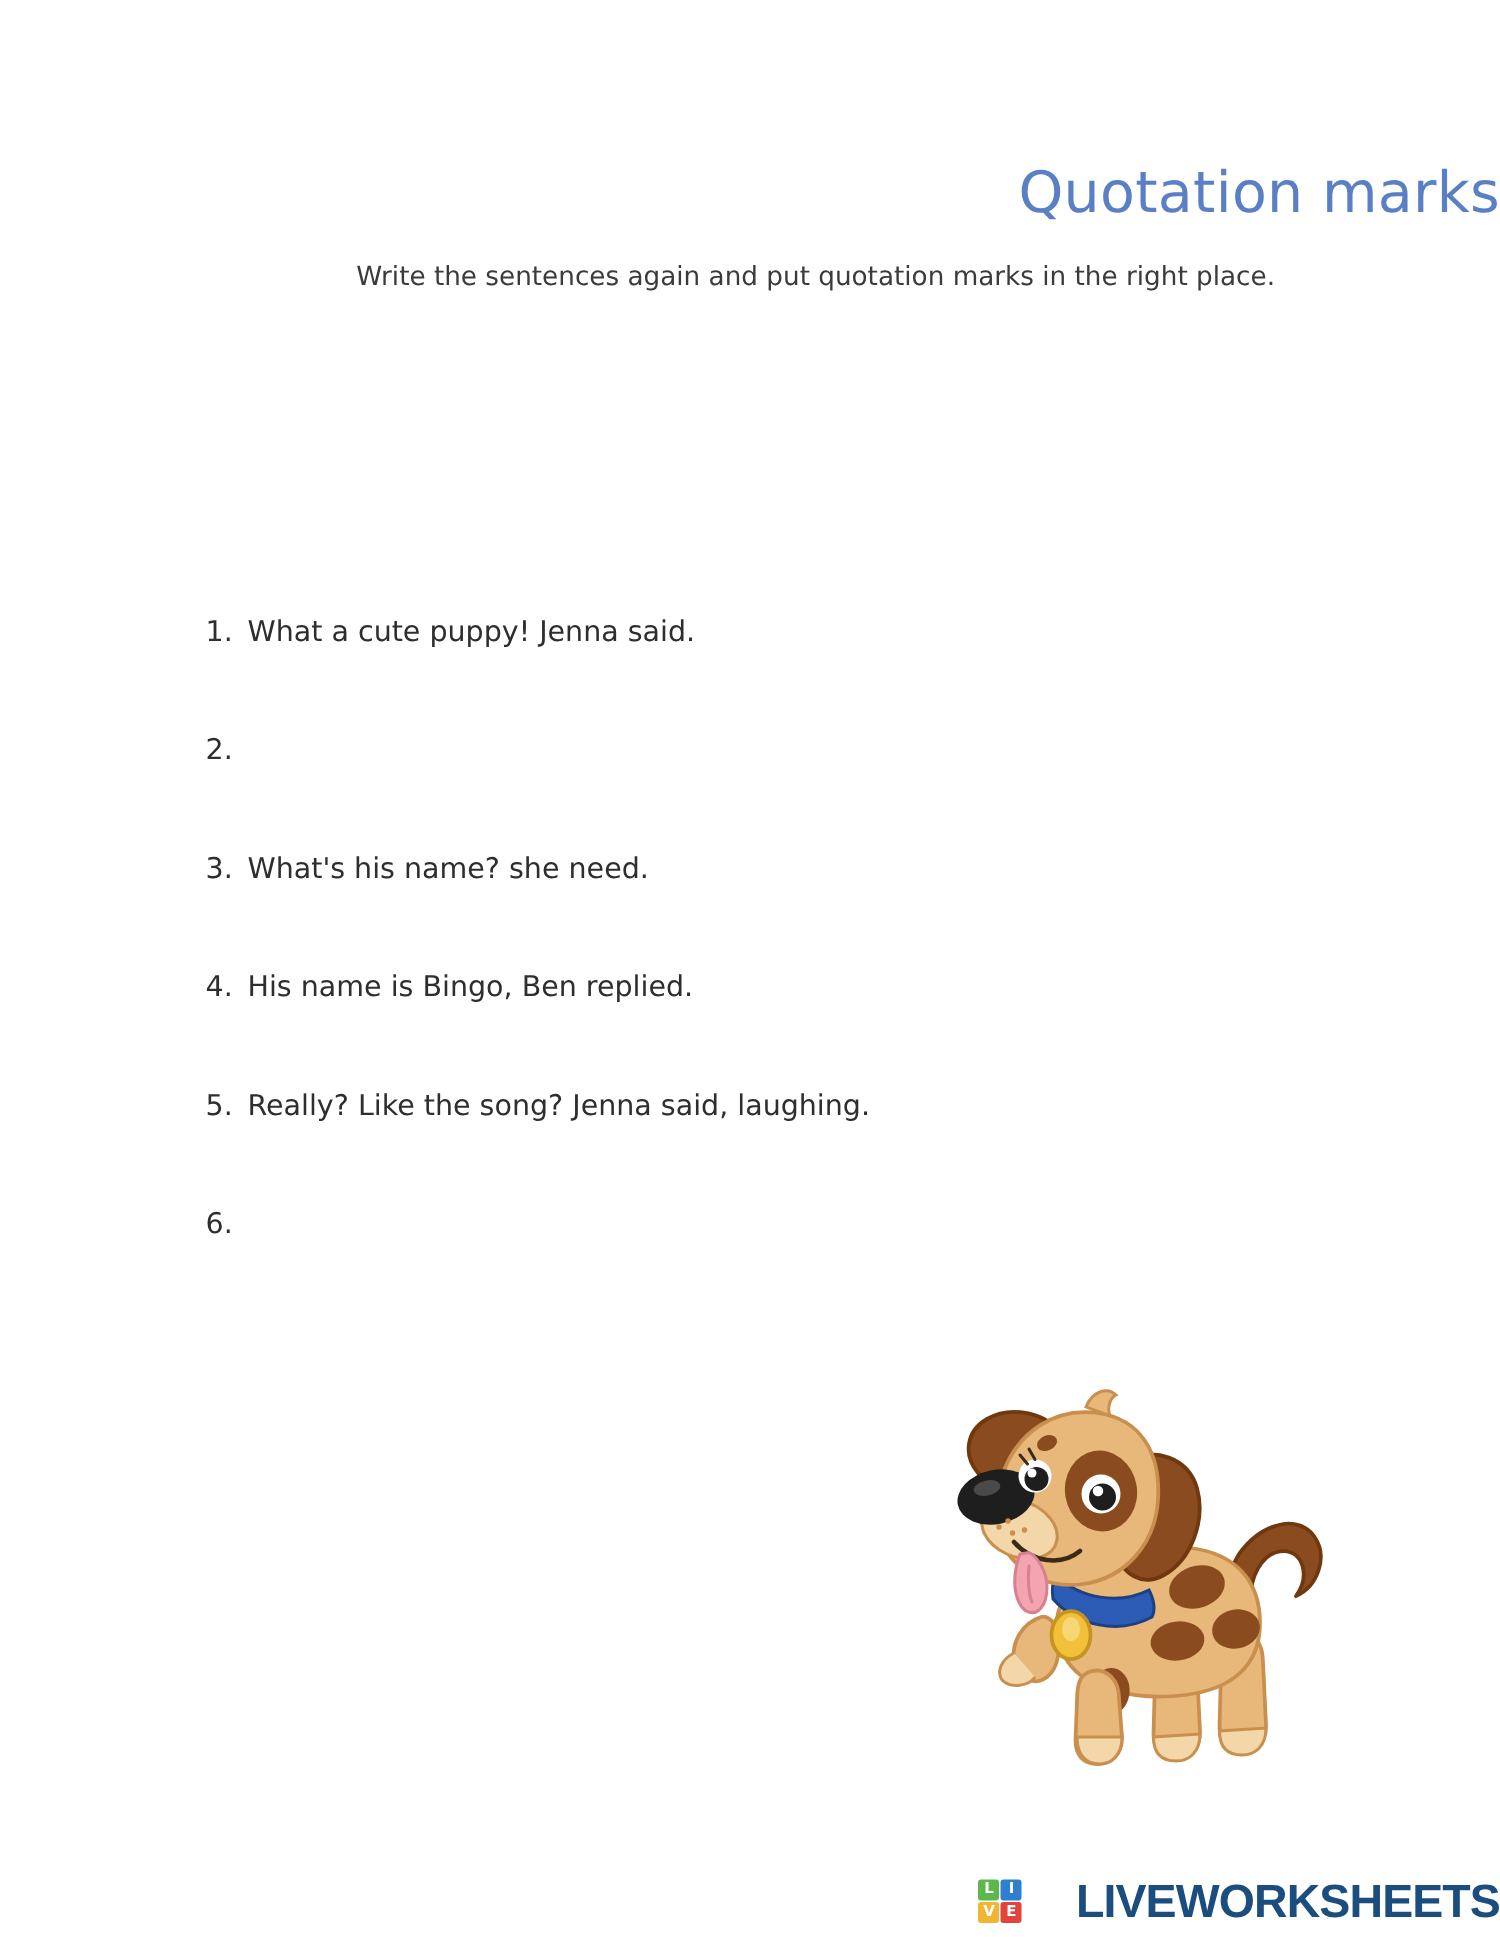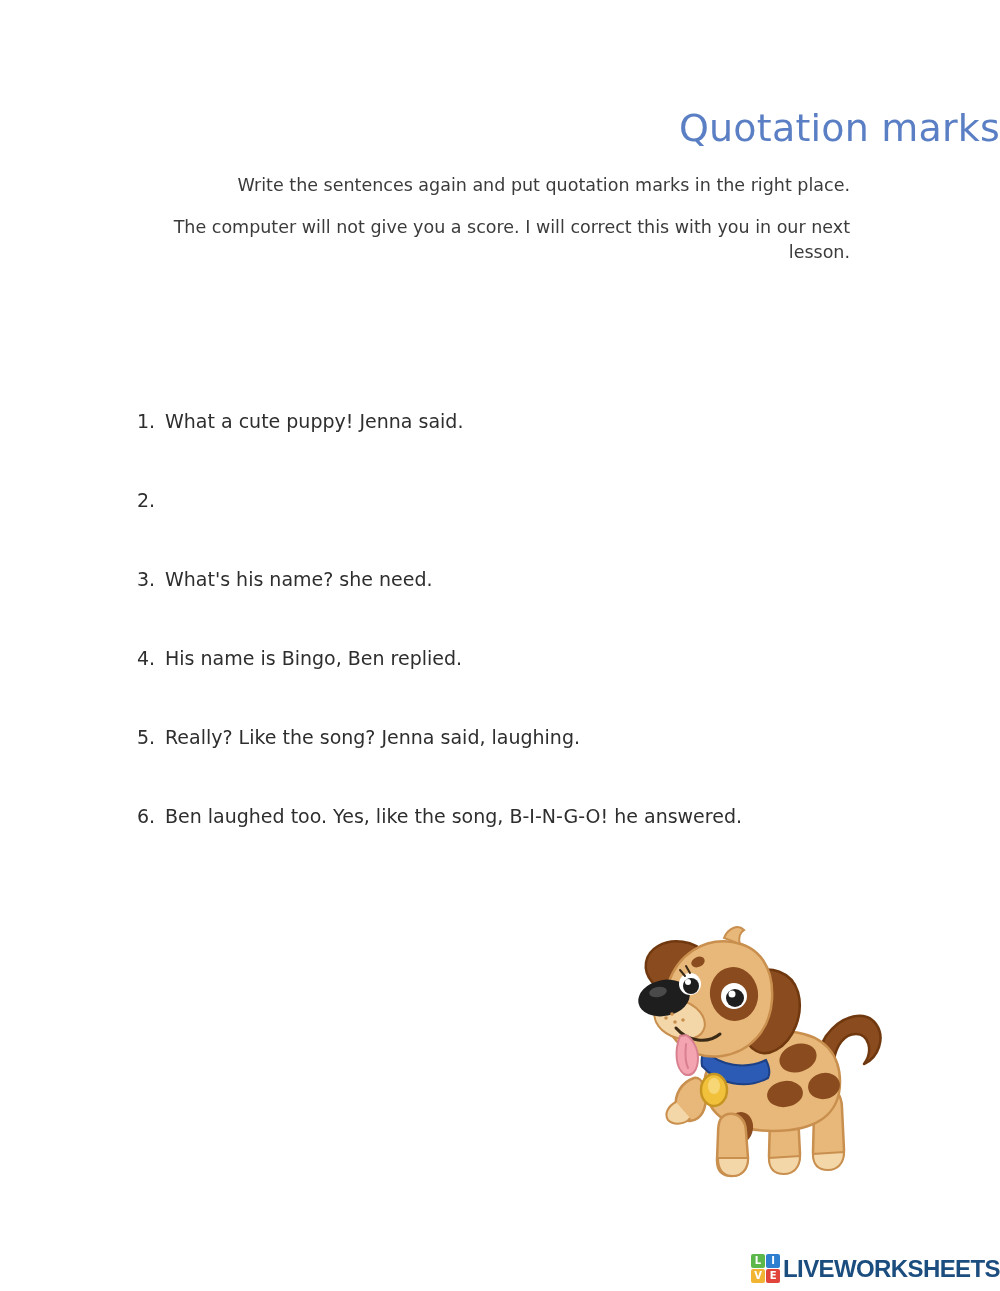--- a/index.html
+++ b/index.html
@@ -119,37 +119,37 @@
     border-radius: 2px;
     line-height: 1;
   }
   .lw-tile.t-l { background: #5cb84a; }
   .lw-tile.t-i { background: #2f7fd1; }
   .lw-tile.t-v { background: #f2b533; }
   .lw-tile.t-e { background: #e1443b; }
   .lw-word {
     font-family: "Liberation Sans", sans-serif;
     font-weight: 700;
-    font-size: 24px;
+    font-size: 31px;
     letter-spacing: -0.6px;
     color: #1b4d7e;
     line-height: 1;
     white-space: nowrap;
+    margin-left: 33px;
   }
 </style>
 </head>
 <body>
 
 <div class="sheet">
 
   <div class="title">Quotation marks</div>
 
   <div class="intro">
     <p>Write the sentences again and put quotation marks in the right place.</p>
-    <p>The computer will not give you a score. I will correct this with you in our next lesson.</p>
   </div>
 
   <div class="sentences">
 
     <div class="sentence-row">
       <span class="sentence-num">1.</span>
       <span class="sentence-text">What a cute puppy! Jenna said.</span>
     </div>
 
     <div class="sentence-row">
@@ -166,21 +166,20 @@
       <span class="sentence-text">His name is Bingo, Ben replied.</span>
     </div>
 
     <div class="sentence-row">
       <span class="sentence-num">5.</span>
       <span class="sentence-text">Really? Like the song? Jenna said, laughing.</span>
     </div>
 
     <div class="sentence-row">
       <span class="sentence-num">6.</span>
-      <span class="sentence-text">Ben laughed too. Yes, like the song, B-I-N-G-O! he answered.</span>
     </div>
 
   </div>
 
   <div class="puppy">
     <svg viewBox="0 0 258 262" xmlns="http://www.w3.org/2000/svg">
 
       <path d="M198 118 C214 96 238 92 248 106 C258 120 250 140 236 146
                C246 132 240 116 228 116 C216 116 208 128 206 142
                C205 152 202 158 196 160 C190 150 190 130 198 118 Z" fill="#8a4b1e" stroke="#70380f" stroke-width="2.5" stroke-linejoin="round"></path>

